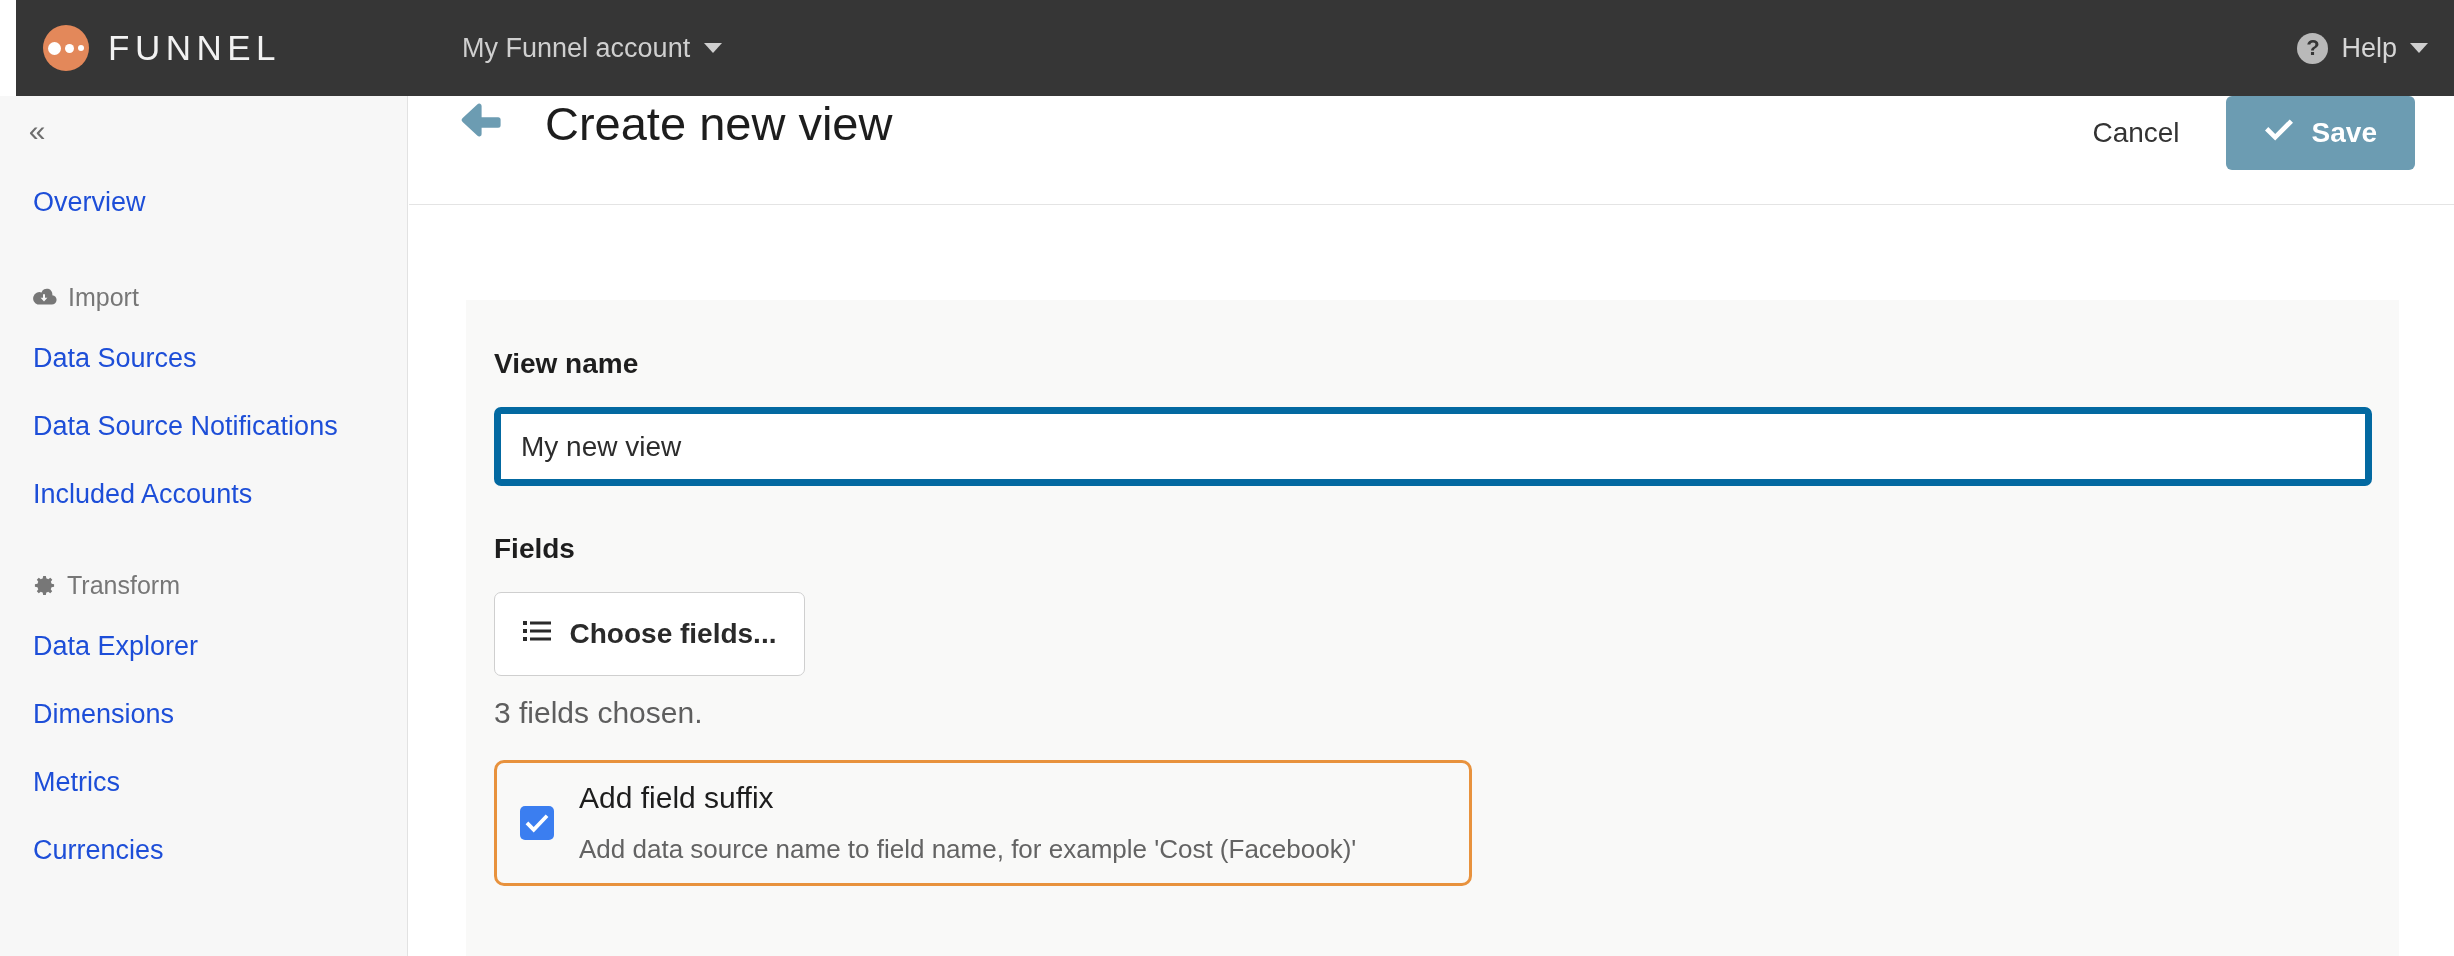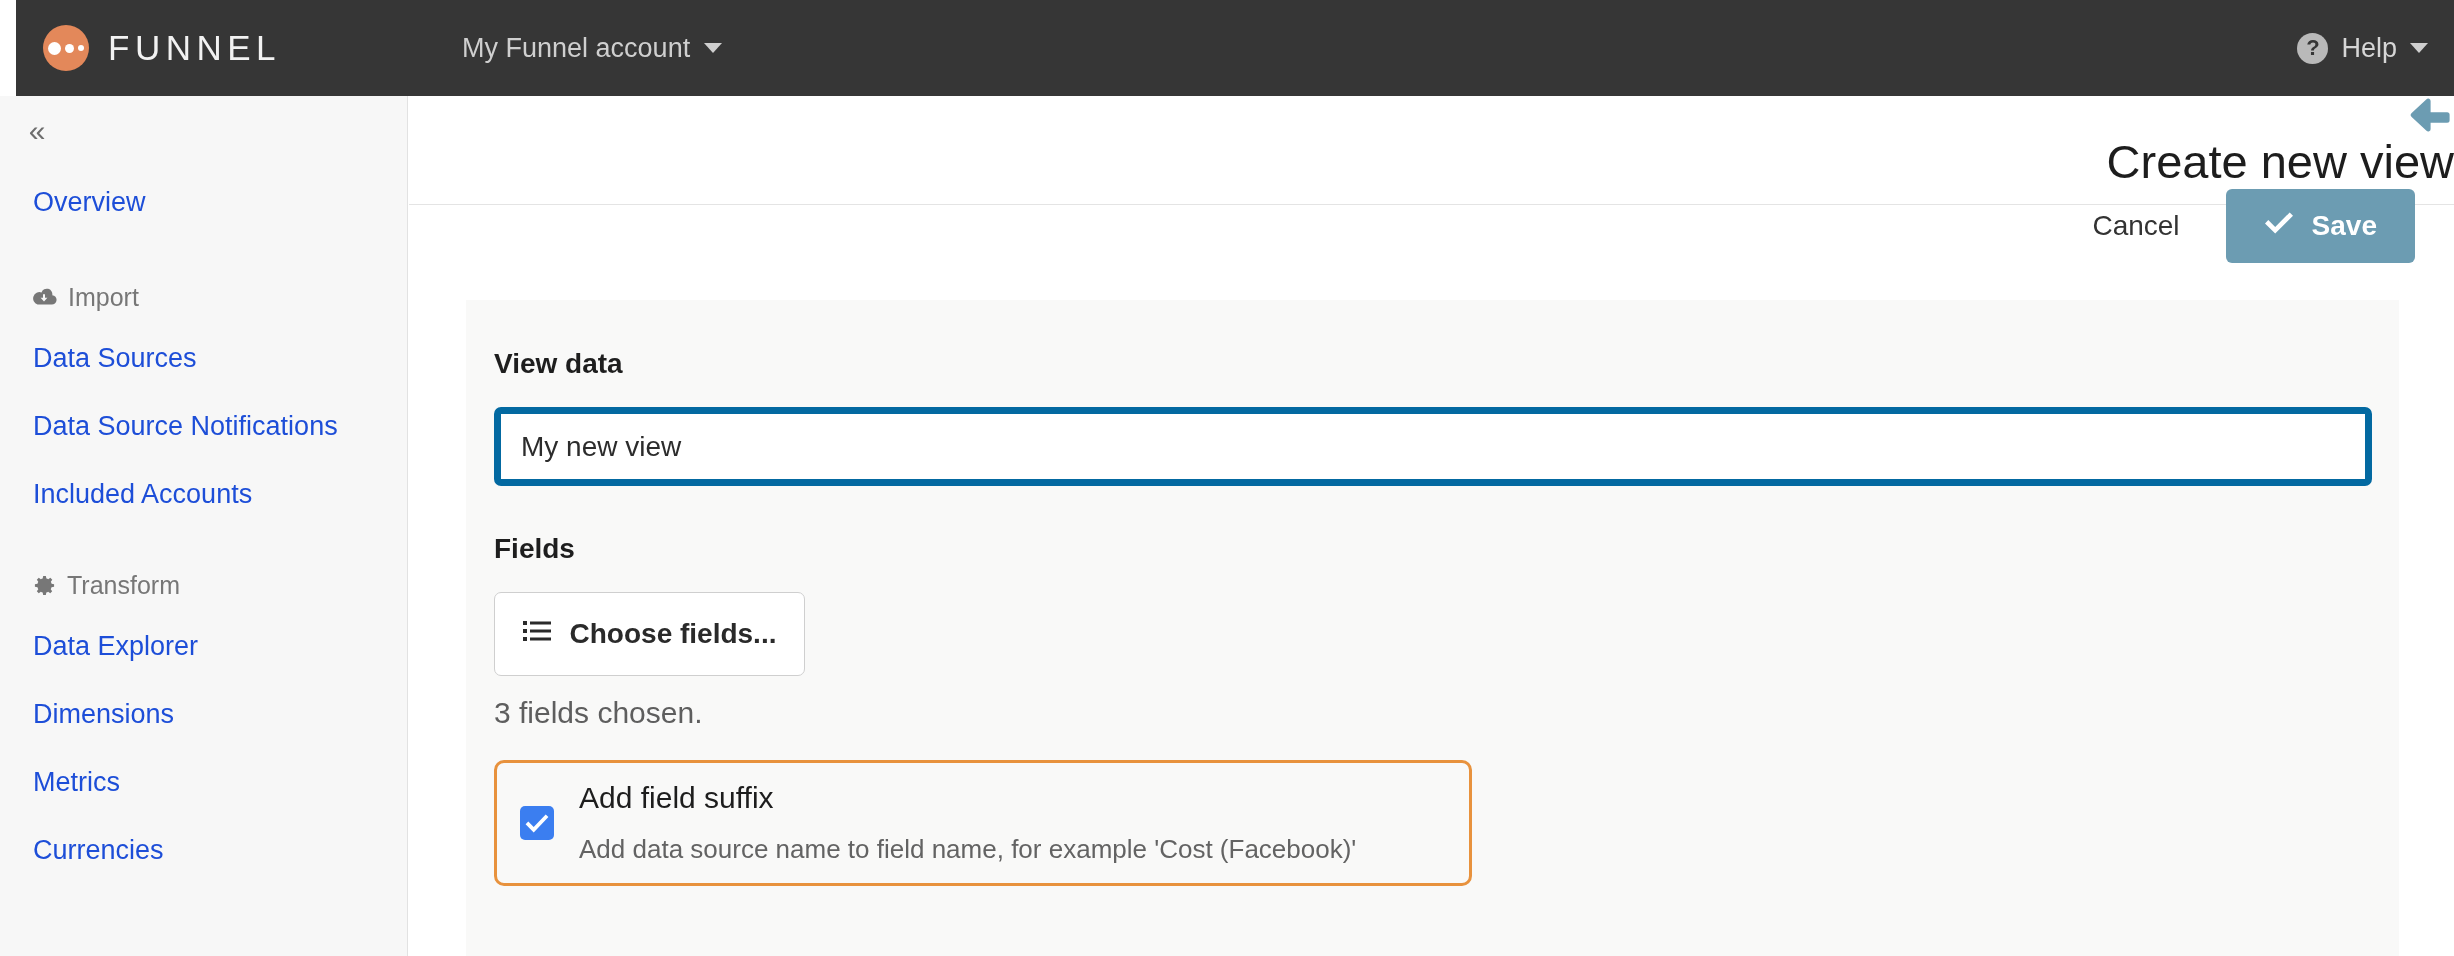--- a/index.html
+++ b/index.html
@@ -148,23 +148,22 @@
     width: 2045px;
     height: 860px;
     background: #ffffff;
     box-sizing: border-box;
   }
   .page-header {
     position: relative;
     height: 109px;
     border-bottom: 1px solid #e4e4e4;
     display: flex;
-    align-items: flex-end;
-    box-sizing: border-box;
-    flex-direction: column;
+    align-items: flex-start;
+    box-sizing: border-box;
   }
   .back-arrow {
     margin-left: 48px;
     width: 48px; height: 48px;
     display: flex;
     align-items: center;
     justify-content: center;
     cursor: pointer;
   }
   .page-title {
@@ -400,21 +399,21 @@
           </svg>
         </span>
         <span>Save</span>
       </button>
     </div>
 
   </div>
 
   <div class="content-panel">
 
-    <div class="field-label">View data</div>
+    <div class="field-label">View name</div>
 
     <input class="text-input" type="text" value="My new view" style="">
 
     <div class="field-label fields-label">Fields</div>
 
     <button class="choose-fields-btn">
       <span>
         <svg width="28" height="24" viewBox="0 0 28 24">
           <rect x="0" y="2" width="4" height="4" fill="#2a2a2a"></rect>
           <rect x="7" y="2.5" width="21" height="3" fill="#2a2a2a"></rect>

